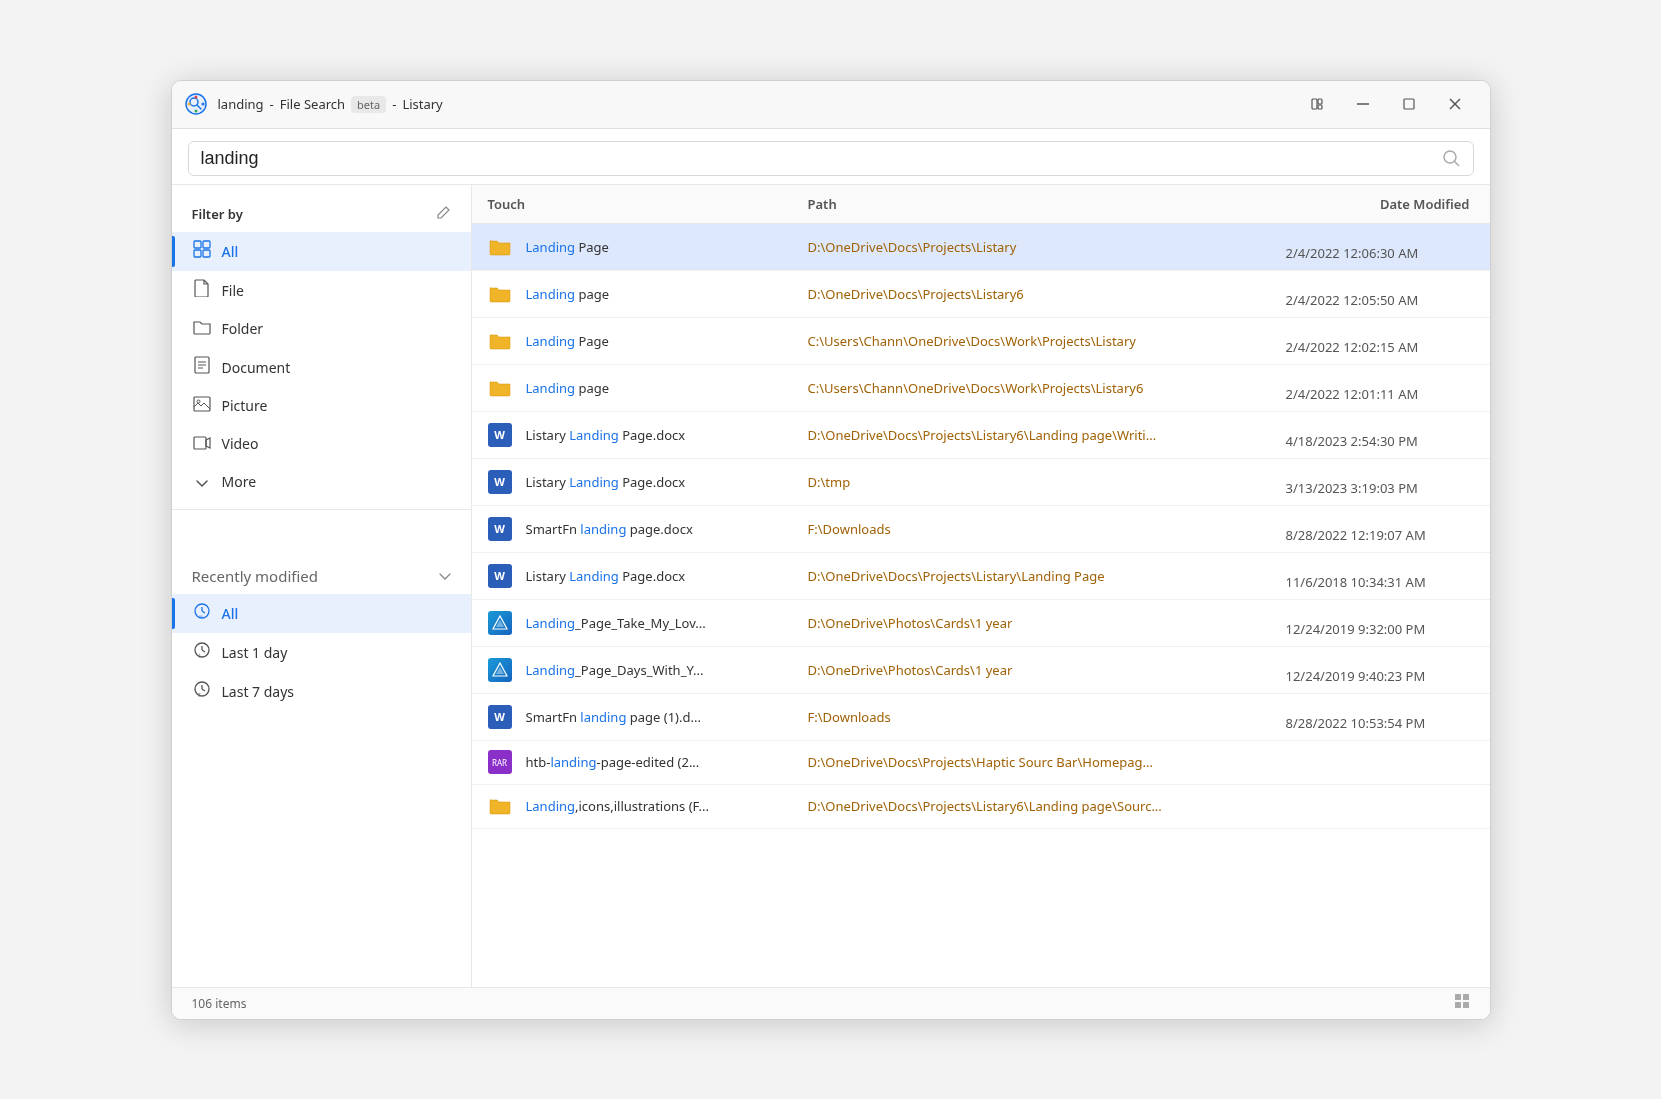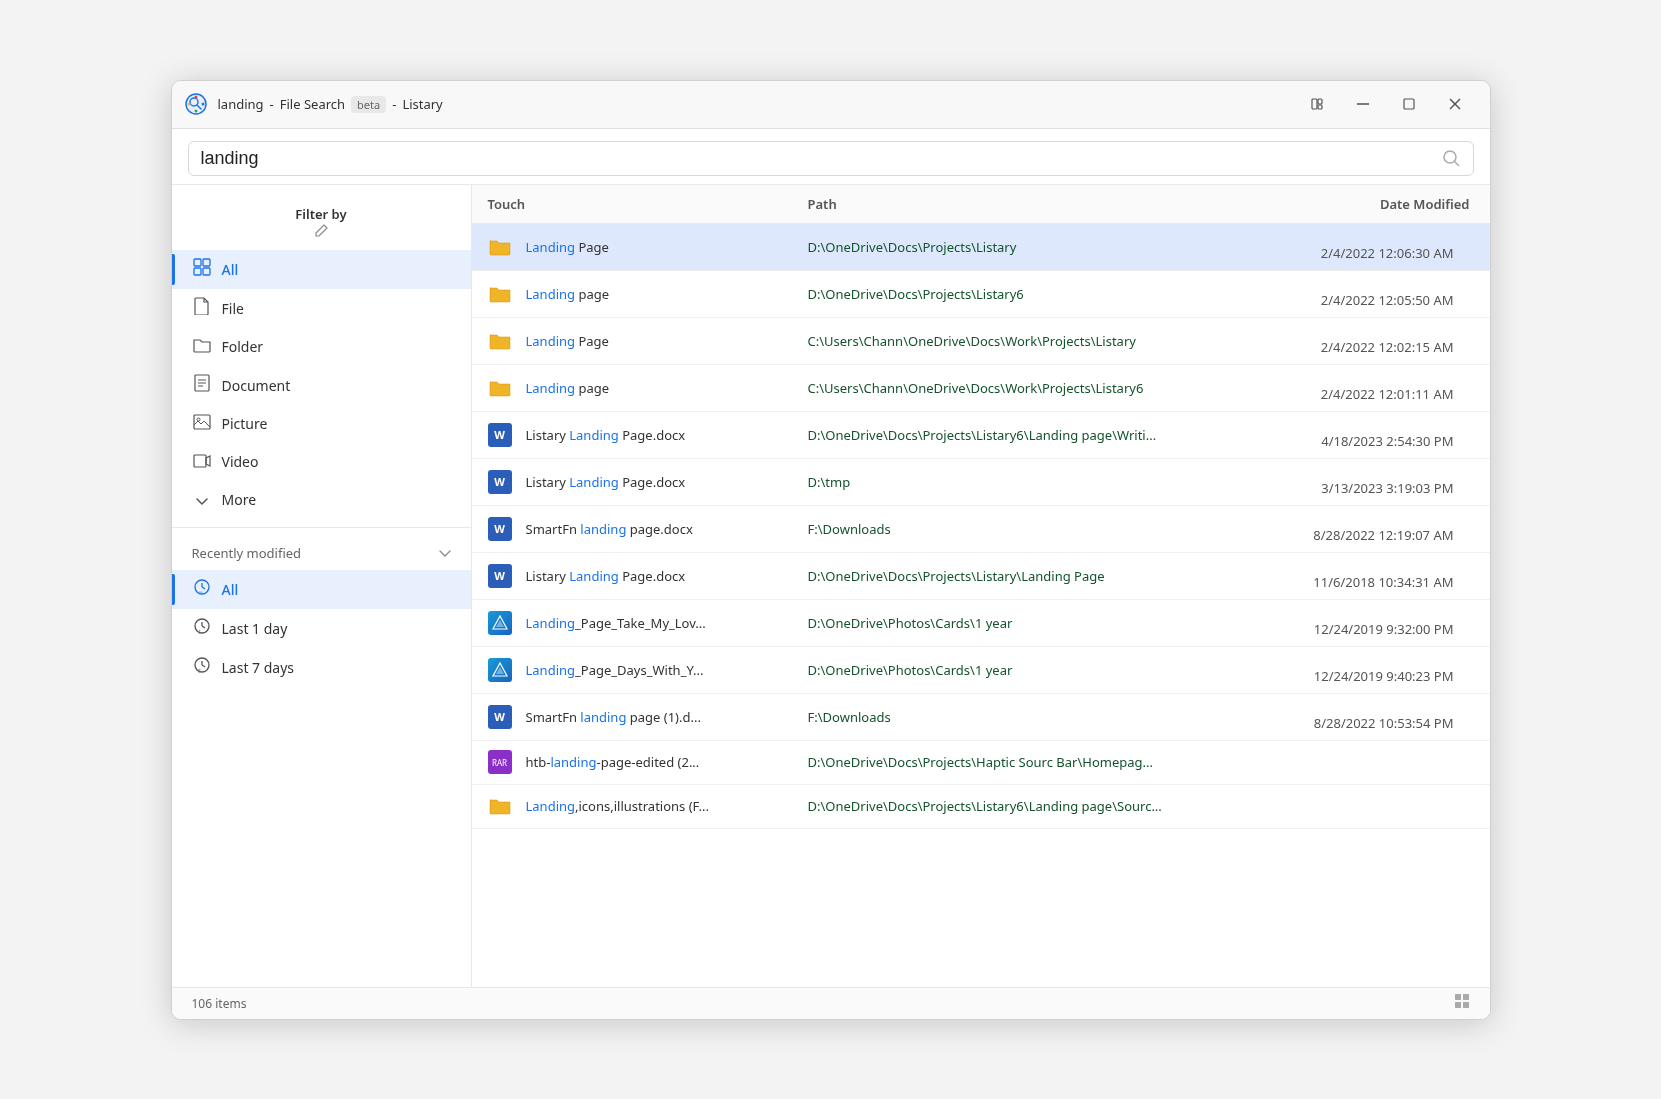--- a/index.html
+++ b/index.html
@@ -120,21 +120,20 @@
       border-right: 1px solid #e8e8e8;
       padding: 16px 0;
       overflow-y: auto;
       background: #fff;
     }
     .sidebar-section-header {
       display: flex;
       align-items: center;
       justify-content: space-between;
       padding: 4px 20px 8px 20px;
-      flex-direction: column;
     }
     .sidebar-section-title {
       font-size: 13px;
       font-weight: 600;
       color: #333;
     }
     .sidebar-section-icon {
       color: #888;
       font-size: 14px;
       cursor: pointer;
@@ -173,26 +172,27 @@
     }
     .sidebar-divider {
       height: 1px;
       background: #e8e8e8;
       margin: 8px 0;
     }
     .sidebar-sub-section {
       padding: 8px 20px 4px 20px;
     }
     .sidebar-sub-title {
-      font-size: 13px;
+      font-size: 15px;
       color: #666;
       display: flex;
       align-items: center;
       justify-content: space-between;
       cursor: pointer;
+      margin-top: 40px;
     }
     .chevron-icon { font-size: 11px; }
 
     
     .results-panel {
       flex: 1;
       display: flex;
       flex-direction: column;
       overflow: hidden;
     }
@@ -233,22 +233,22 @@
       text-overflow: ellipsis;
       white-space: nowrap;
     }
     .result-cell.name-cell {
       width: 320px;
       flex-shrink: 0;
       display: flex;
       align-items: center;
       gap: 14px;
     }
-    .result-cell.path-cell { flex: 1; color: #14532d; }
-    .result-cell.date-cell { width: 220px; flex-shrink: 0; text-align: right; padding-right: 36px; color: #555; margin-top: 12px; }
+    .result-cell.path-cell { flex: 1; color: #a16207; }
+    .result-cell.date-cell { width: 220px; flex-shrink: 0; padding-right: 24px; color: #555; margin-top: 12px; }
 
     .file-icon {
       width: 24px;
       height: 24px;
       flex-shrink: 0;
       display: flex;
       align-items: center;
       justify-content: center;
       font-size: 18px;
     }

